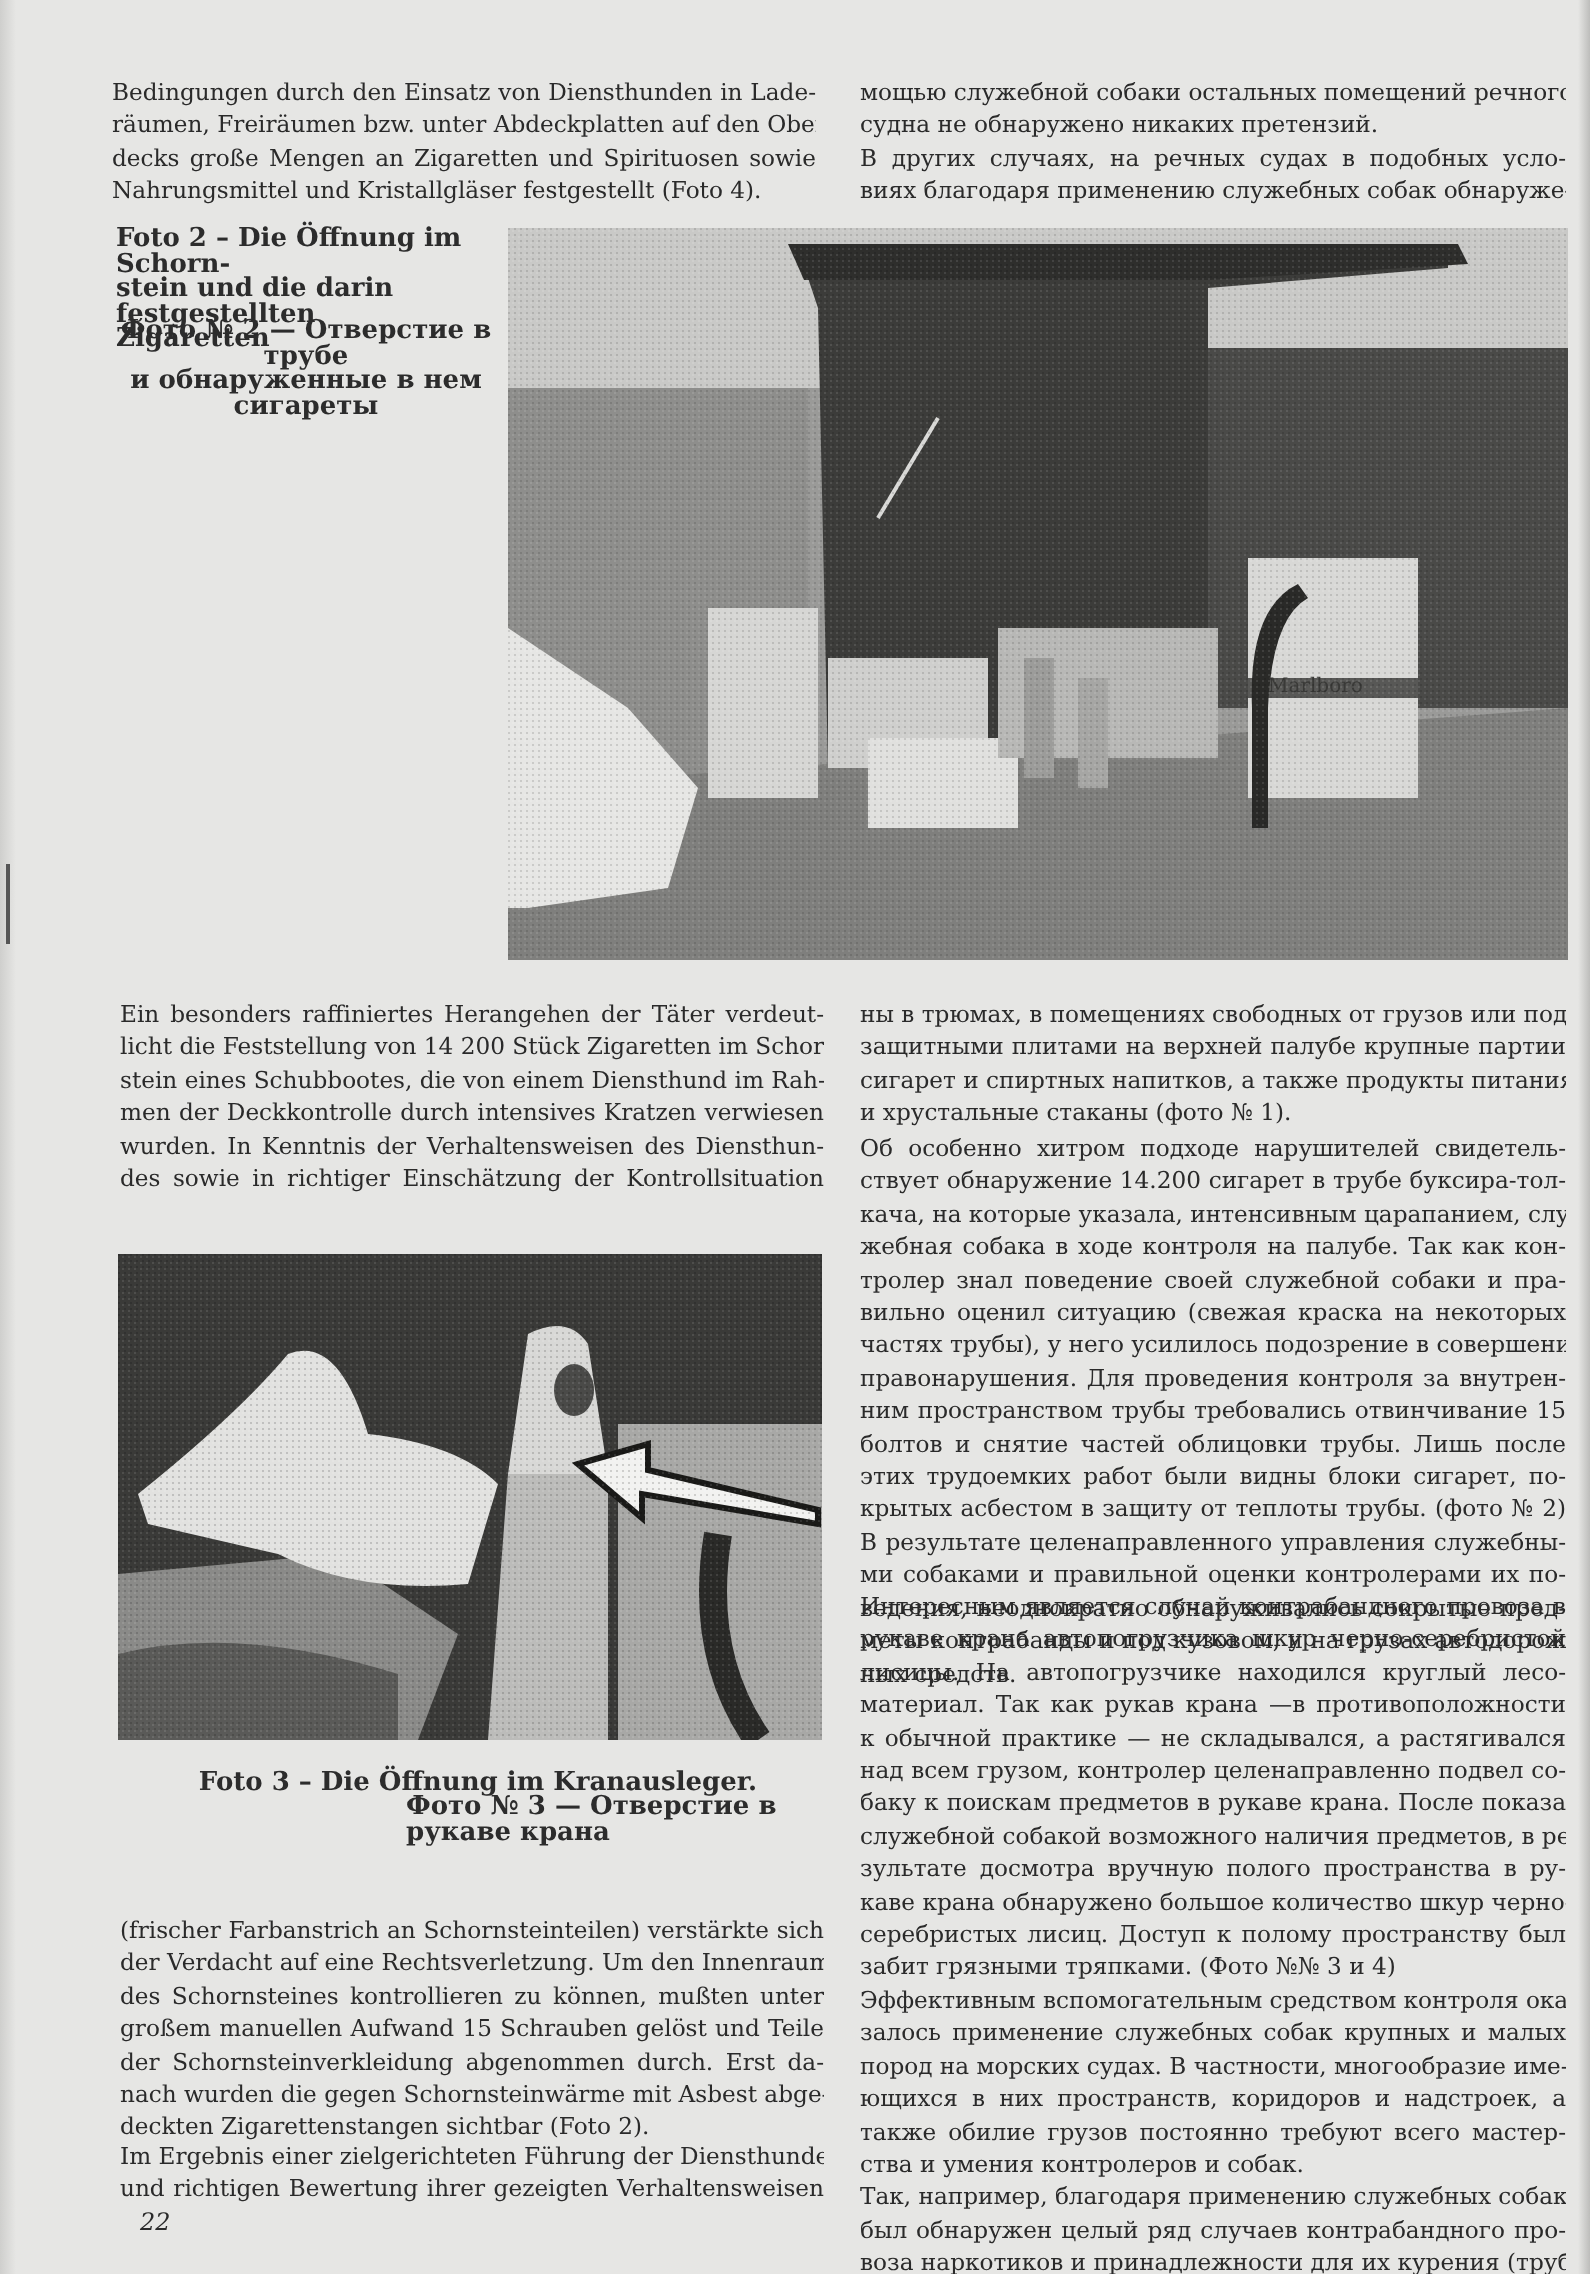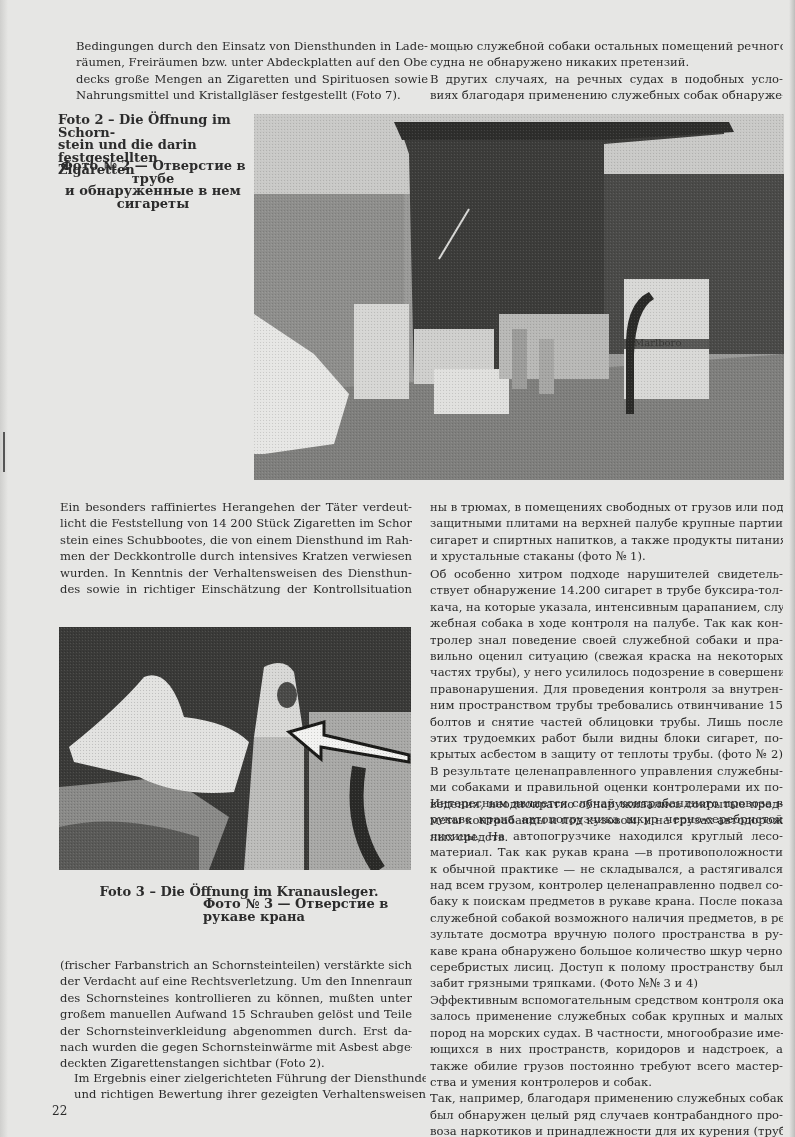--- a/index.html
+++ b/index.html
@@ -12,34 +12,34 @@
   .page-edge-left { position:absolute; left:0; top:0; width:8px; height:1137px;
     background:linear-gradient(90deg,#cfcfcd,#e6e6e4); }
   .page-edge-right { position:absolute; right:0; top:0; width:6px; height:1137px;
     background:linear-gradient(90deg,#e6e6e4,#bdbdbb); }
   .margin-mark { position:absolute; left:3px; top:432px; width:2px; height:40px; background:#555; }
   .col { position:absolute; font-size:11.6px; line-height:16.4px; text-align:justify; }
   .col .line { display:block; text-align:justify; text-align-last:justify; white-space:nowrap; overflow:hidden; }
   .col .line.last { text-align-last:left; }
   .caption { position:absolute; font-size:13px; line-height:12.5px; font-weight:bold; color:#2c2c2c; }
   .photo { position:absolute; background:#8a8a88; overflow:hidden; }
-  .pagenum { position:absolute; left:52px; top:1104px; font-size:12px; }
+  .pagenum { position:absolute; left:70px; top:1104px; font-size:12px;font-style:italic; }
 </style>
 </head>
 <body>
 
 <div class="page-edge-left"></div>
 <div class="page-edge-right"></div>
 <div class="margin-mark"></div>
 
-<div class="col" style="left:76px; top:38px; width:352px;">
+<div class="col" style="left:56px; top:38px; width:352px;">
   <span class="line">Bedingungen durch den Einsatz von Diensthunden in Lade-</span>
   <span class="line">räumen, Freiräumen bzw. unter Abdeckplatten auf den Ober-</span>
   <span class="line">decks große Mengen an Zigaretten und Spirituosen sowie</span>
-  <span class="line last">Nahrungsmittel und Kristallgläser festgestellt (Foto 7).</span>
+  <span class="line last">Nahrungsmittel und Kristallgläser festgestellt (Foto 4).</span>
 </div>
 
 <div class="col" style="left:430px; top:38px; width:353px;">
   <span class="line">мощью служебной собаки остальных помещений речного</span>
   <span class="line last">судна не обнаружено никаких претензий.</span>
   <span class="line">В других случаях, на речных судах в подобных усло-</span>
   <span class="line">виях благодаря применению служебных собак обнаруже-</span>
 </div>
 
 <div class="caption" style="left:58px; top:114px; width:190px;">
@@ -173,18 +173,18 @@
 <div class="col" style="left:60px; top:957px; width:352px;">
   <span class="line">(frischer Farbanstrich an Schornsteinteilen) verstärkte sich</span>
   <span class="line">der Verdacht auf eine Rechtsverletzung. Um den Innenraum</span>
   <span class="line">des Schornsteines kontrollieren zu können, mußten unter</span>
   <span class="line">großem manuellen Aufwand 15 Schrauben gelöst und Teile</span>
   <span class="line">der Schornsteinverkleidung abgenommen durch. Erst da-</span>
   <span class="line">nach wurden die gegen Schornsteinwärme mit Asbest abge-</span>
   <span class="line last">deckten Zigarettenstangen sichtbar (Foto 2).</span>
 </div>
 
-<div class="col" style="left:74px; top:1070px; width:352px;">
+<div class="col" style="left:60px; top:1070px; width:352px;">
   <span class="line">Im Ergebnis einer zielgerichteten Führung der Diensthunde</span>
   <span class="line">und richtigen Bewertung ihrer gezeigten Verhaltensweisen</span>
 </div>
 
 <div class="pagenum">22</div>
 
 </body></html>

